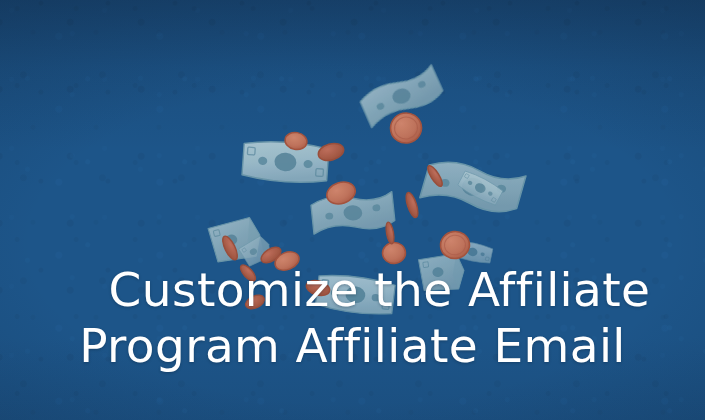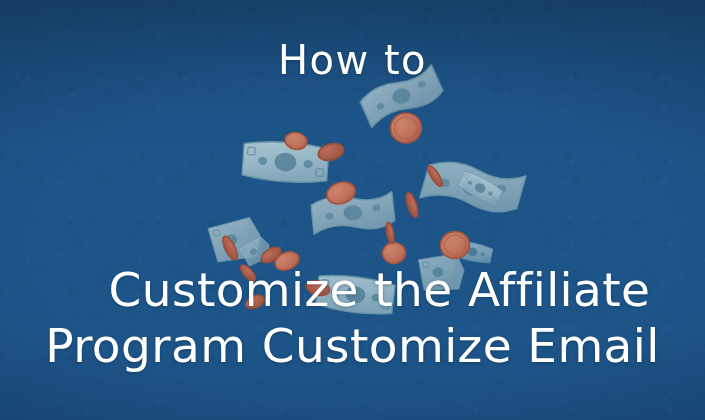--- a/index.html
+++ b/index.html
@@ -280,18 +280,17 @@
 
         <g transform="translate(390,233) rotate(80)">
           <ellipse cx="0" cy="0" rx="11" ry="3.5" fill="url(#coinGradDim)" stroke="#9d4f39" stroke-width="1.3"></ellipse>
         </g>
 
       </g>
     </svg>
   </div>
 
   <div class="headline-layer">
-    <div class="line line-kicker">How to</div>
     <div class="line line-main line-main-1">Customize the Affiliate</div>
-    <div class="line line-main line-main-2">Program Customize Email</div>
+    <div class="line line-main line-main-2">Program Affiliate Email</div>
   </div>
 
 </div>
 
 </body></html>

